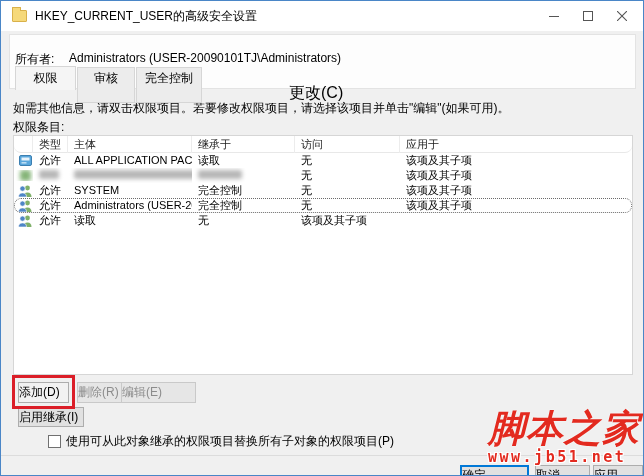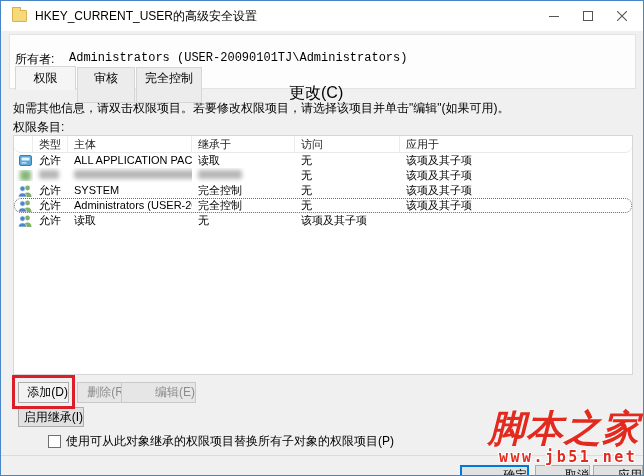--- a/index.html
+++ b/index.html
@@ -35,21 +35,21 @@
   .win-controls { position:absolute; right:4px; top:0; height:30px; display:flex; }
   .win-btn { width:34px; height:30px; display:flex; align-items:center; justify-content:center; }
   .win-btn svg { display:block; }
 
   
   .header-panel {
     position:absolute; left:8px; top:33px; width:627px; height:55px;
     background:#fdfdfd; border:1px solid #e3e3e3;
   }
   .owner-label { position:absolute; left:14px; top:50px; font-size:12px; }
-  .owner-value { position:absolute; left:68px; top:50px; font-size:12px;font-family:Liberation Mono, monospace; }
+  .owner-value { position:absolute; left:68px; top:50px; font-size:12px; }
   .owner-change { position:absolute; left:288px; top:50px; font-size:16px; color:#000000; cursor:pointer;margin-top:32px; }
 
   
   .tab {
     position:absolute; height:36px; top:66px;
     background:#ececec; border:1px solid #d6d6d6;
     font-size:12px; text-align:center; line-height:20px;
     z-index:2;
   }
   .tab.selected {
@@ -83,21 +83,21 @@
   .t-row.selected { outline:1px dotted #6b6b6b; outline-offset:-1px; }
 
   .blur-blob { display:inline-block; height:9px; background:#b7b7b7; border-radius:2px; filter:blur(2px); }
   .blob-type { width:20px; }
   .blob-principal { width:150px; }
   .blob-access { width:44px; }
   .blob-icon { width:11px; height:11px; background:#86b579; border-radius:2px; filter:blur(2px); }
 
   
   .btn {
-    position:absolute; height:21px; font-size:12px; text-align:right;
+    position:absolute; height:21px; font-size:12px; text-align:left;
     background:#e1e1e1; border:1px solid #adadad; line-height:19px; cursor:pointer;
   }
   .btn.disabled { background:#e6e6e6; border-color:#c9c9c9; color:#8c8c8c; cursor:default; }
   .btn-add { left:17px; top:381px; width:51px; background:#f2f2f2; }
   .btn-remove { left:76px; top:381px; width:52px; }
   .btn-edit { left:120px; top:381px; width:75px; }
   .btn-inherit { left:17px; top:406px; width:66px; height:20px; line-height:18px; }
 
   .red-annotation {
     position:absolute; left:11px; top:374px; width:63px; height:34px;
@@ -118,21 +118,21 @@
 
   
   .watermark { position:absolute; z-index:10; pointer-events:none; color:#e32a1f; }
   .wm-name {
     left:487px; top:408px; width:157px;
     font-family:"Liberation Serif", serif; font-weight:bold; font-style:italic;
     font-size:37px; line-height:40px; letter-spacing:1px; white-space:nowrap;
     text-shadow:0 0 2px rgba(255,255,255,.8);
   }
   .wm-url {
-    left:498px; top:447px;
+    left:487px; top:447px;
     font-family:"DejaVu Sans Mono", monospace; font-weight:bold;
     font-size:15px; letter-spacing:2.5px; white-space:nowrap;
     text-shadow:-1px -1px 0 #fff, 1px -1px 0 #fff, -1px 1px 0 #fff, 1px 1px 0 #fff;
   }
 
   
   .icon-svg { display:block; }
 </style>
 </head>
 <body>

